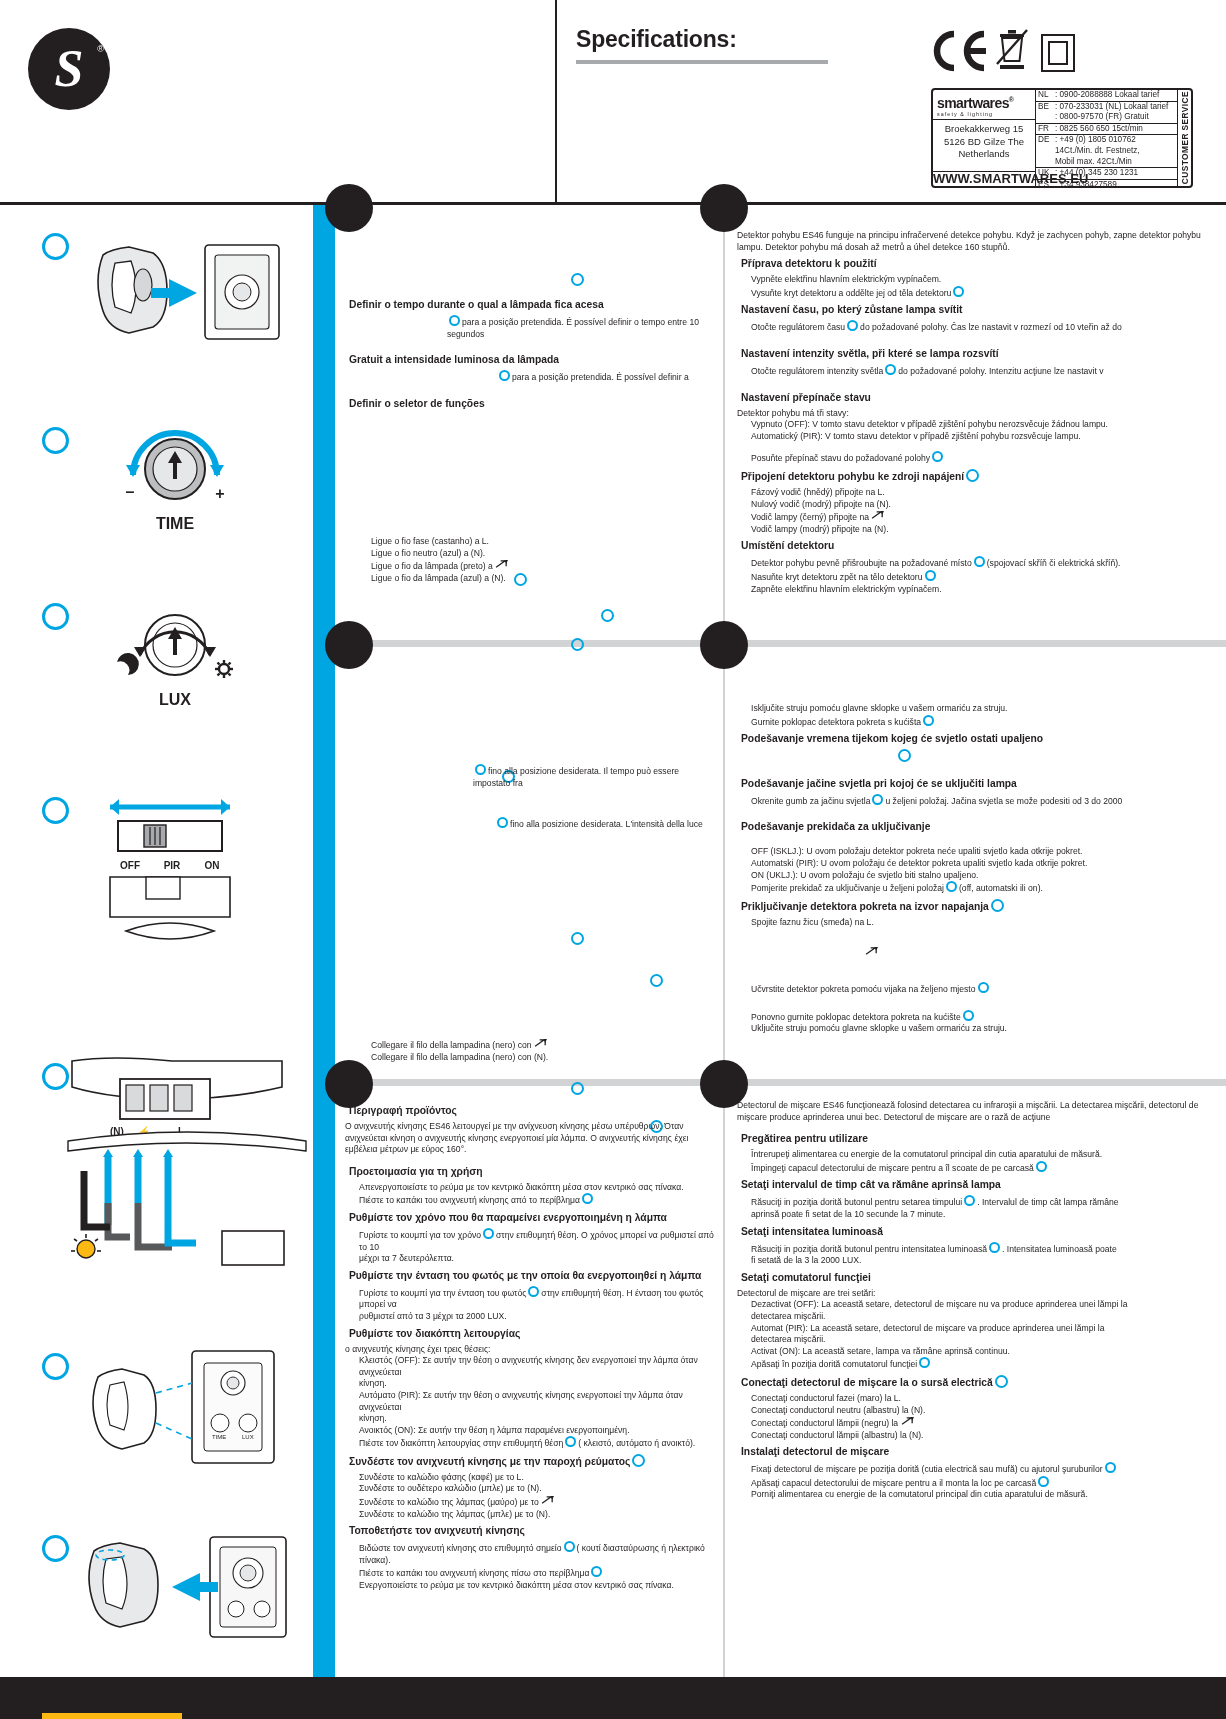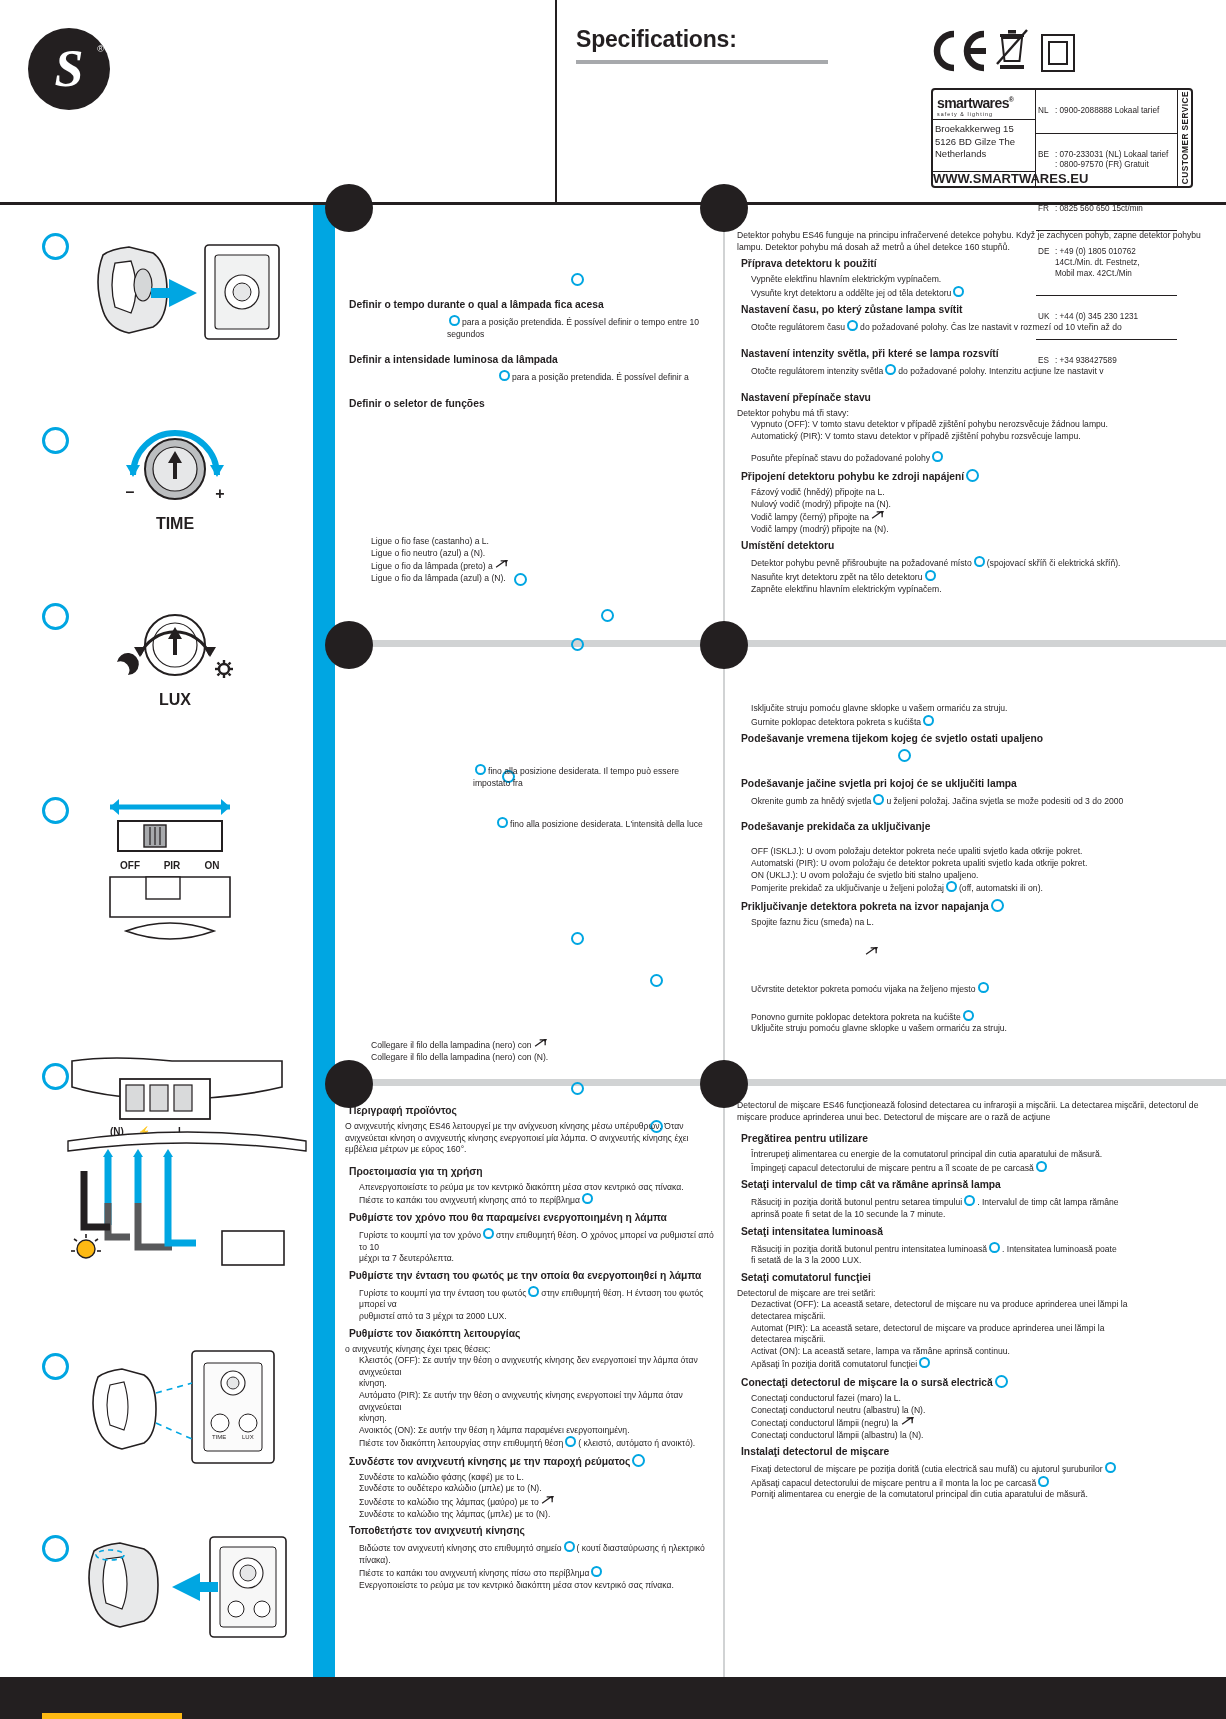--- a/index.html
+++ b/index.html
@@ -43,25 +43,25 @@
   .contact{
     position:absolute;left:931px;top:88px;width:262px;height:100px;
     border:2px solid #231f20;border-radius:4px;display:flex;font-size:8px;color:#231f20;
     background:#fff;box-sizing:border-box;
   }
   .contact-left{width:102px;border-right:1.5px solid #231f20;display:flex;flex-direction:column;}
   .brandbox{height:30px;border-bottom:1.5px solid #231f20;padding:3px 4px 0 4px;box-sizing:border-box;}
   .brandbox .bn{font-size:14px;font-weight:bold;letter-spacing:-0.6px;line-height:14px;}
   .brandbox .bn sup{font-size:7px;}
   .brandbox .bs{font-size:5.3px;letter-spacing:1.1px;color:#231f20;margin-top:1px;}
-  .addrbox{flex:1;padding:3px 2px;font-size:9.5px;line-height:12.5px;}
+  .addrbox{flex:1;padding:3px 2px;text-align:center;font-size:9.5px;line-height:12.5px;}
   .urlbox{height:14px;border-top:1.5px solid #231f20;font-size:13px;font-weight:bold;text-align:center;line-height:14px;}
   .contact-right{flex:1;display:flex;}
   .rows{flex:1;display:flex;flex-direction:column;}
-  .row{display:flex;font-size:8.2px;line-height:10.6px;padding:16px 2px;border-bottom:1px solid #231f20;}
+  .row{display:flex;font-size:8.2px;line-height:10.6px;padding:0 2px;border-bottom:1px solid #231f20;}
   .row:last-child{border-bottom:none;}
   .row .cc{width:17px;flex:none;}
   .row .val{flex:1;white-space:pre-line;}
   .vert{
     width:13px;border-left:1.5px solid #231f20;display:flex;align-items:center;justify-content:center;
   }
   .vert span{
     writing-mode:vertical-rl;transform:rotate(180deg);
     font-size:8.4px;font-weight:bold;letter-spacing:0.4px;
   }
@@ -364,21 +364,21 @@
       </svg>
     </div>
 
     <div class="col-mid">
 
       <div style="position:absolute;left:0;top:92px;width:372px;">
         <div class="floatdot" style="left:226px;top:-21px;"></div>
         <p class="tb">Definir o tempo durante o qual a lâmpada fica acesa</p>
         <p class="tp" style="padding-left:102px;"><span class="dotinline"></span><span>para a posição pretendida. É possível definir o tempo entre 10 segundos</span></p>
         <div class="sp"></div>
-        <p class="tb">Definir a intensidade luminosa da lâmpada</p>
+        <p class="tb">Gratuit a intensidade luminosa da lâmpada</p>
         <p class="tp" style="padding-left:152px;"><span class="dotinline"></span><span>para a posição pretendida. É possível definir a</span></p>
         <div class="sp"></div>
         <p class="tb">Definir o seletor de funções</p>
       </div>
 
       <div class="floatdot" style="left:169px;top:371px;"></div>
       <div class="floatdot" style="left:256px;top:407px;"></div>
 
       <div style="position:absolute;left:26px;top:334px;width:340px;">
         <p class="tp">Ligue o fio fase (castanho) a L.</p>
@@ -483,21 +483,21 @@
       </div>
 
       <div style="position:absolute;left:0;top:492px;width:484px;">
         <div class="sp"></div>
         <p class="tp ind1">Isključite struju pomoću glavne sklopke u vašem ormariću za struju.</p>
         <p class="tp ind1"><span>Gurnite poklopac detektora pokreta s kućišta</span><span class="dotinline"></span></p>
         <p class="tb">Podešavanje vremena tijekom kojeg će svjetlo ostati upaljeno</p>
         <p class="tp" style="text-align:center;padding-right:150px;"><span class="dotinline big"></span></p>
         <div class="sp"></div>
         <p class="tb">Podešavanje jačine svjetla pri kojoj će se uključiti lampa</p>
-        <p class="tp ind1"><span>Okrenite gumb za hnědý svjetla</span><span class="dotinline"></span><span>u željeni položaj. Jačina svjetla se može podesiti od 3 do 2000</span></p>
+        <p class="tp ind1"><span>Okrenite gumb za jačinu svjetla</span><span class="dotinline"></span><span>u željeni položaj. Jačina svjetla se može podesiti od 3 do 2000</span></p>
         <div class="sp"></div>
         <p class="tb">Podešavanje prekidača za uključivanje</p>
         <div class="sp"></div>
         <p class="tp ind1">OFF (ISKLJ.): U ovom položaju detektor pokreta neće upaliti svjetlo kada otkrije pokret.</p>
         <p class="tp ind1">Automatski (PIR): U ovom položaju će detektor pokreta upaliti svjetlo kada otkrije pokret.</p>
         <p class="tp ind1">ON (UKLJ.): U ovom položaju će svjetlo biti stalno upaljeno.</p>
         <p class="tp ind1"><span>Pomjerite prekidač za uključivanje u željeni položaj</span><span class="dotinline"></span><span>(off, automatski ili on).</span></p>
         <p class="tb"><span>Priključivanje detektora pokreta na izvor napajanja</span><span class="dotinline big"></span></p>
         <p class="tp ind1">Spojite faznu žicu (smeđa) na L.</p>
         <div style="height:18px;"></div>

